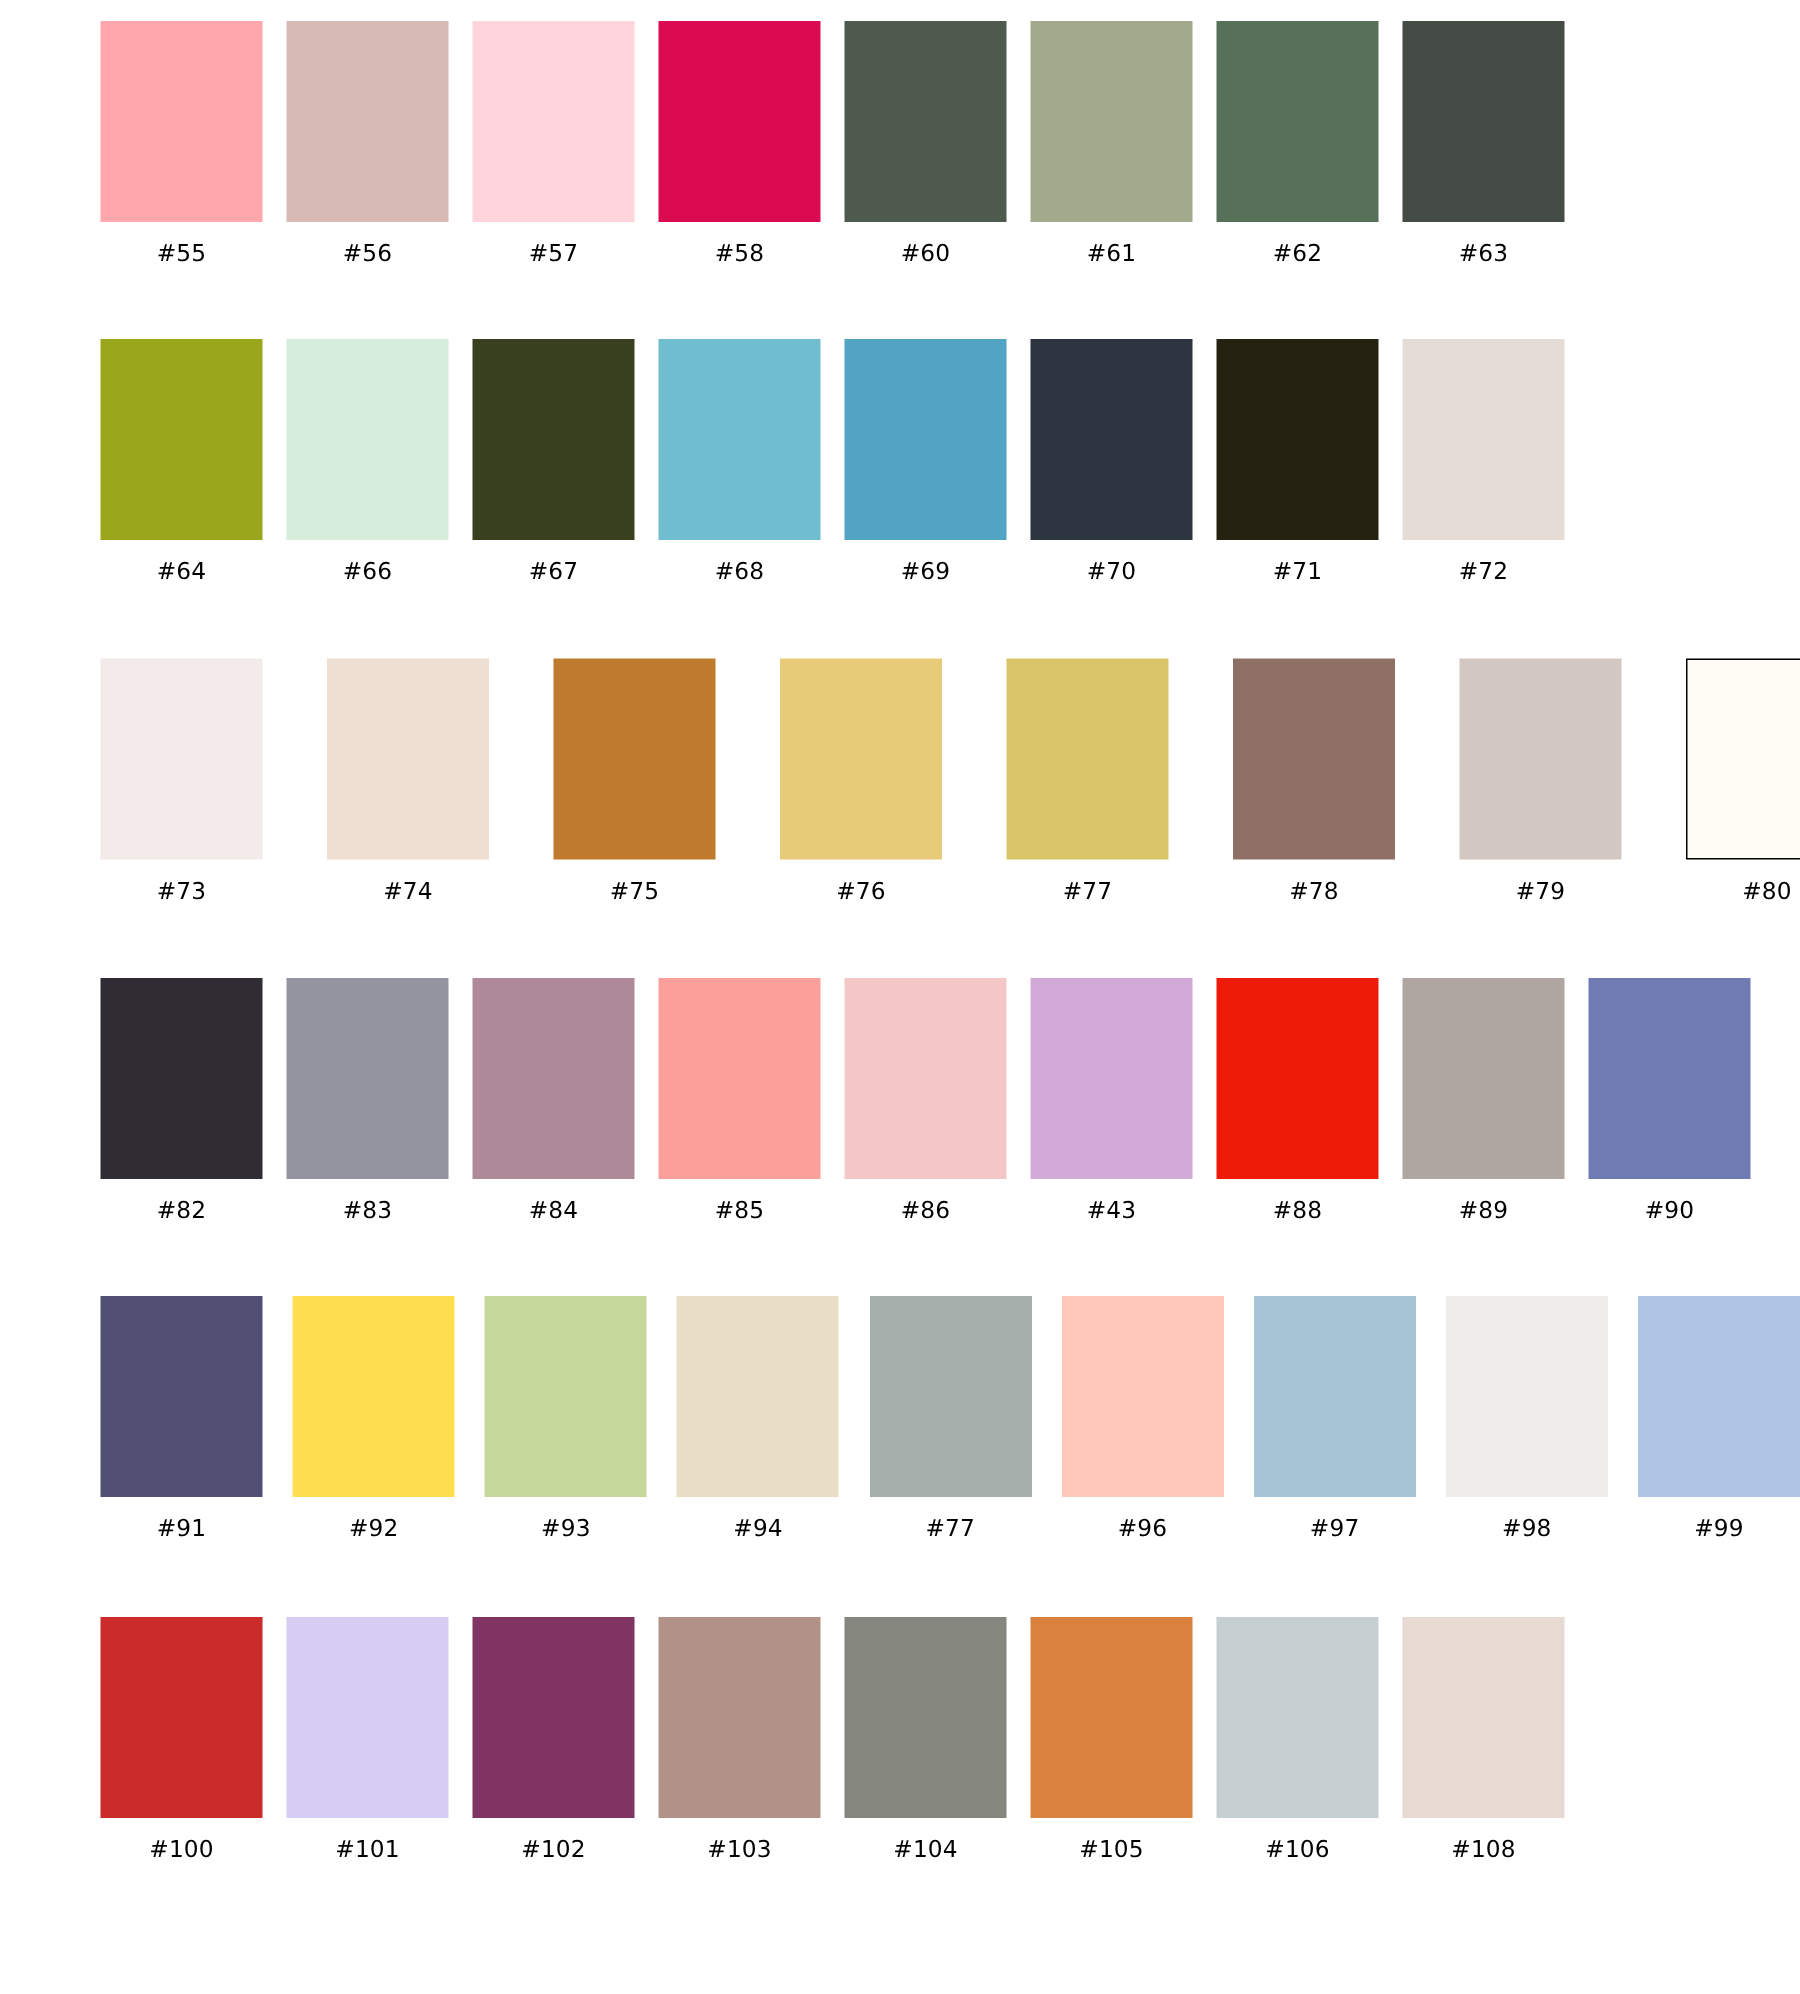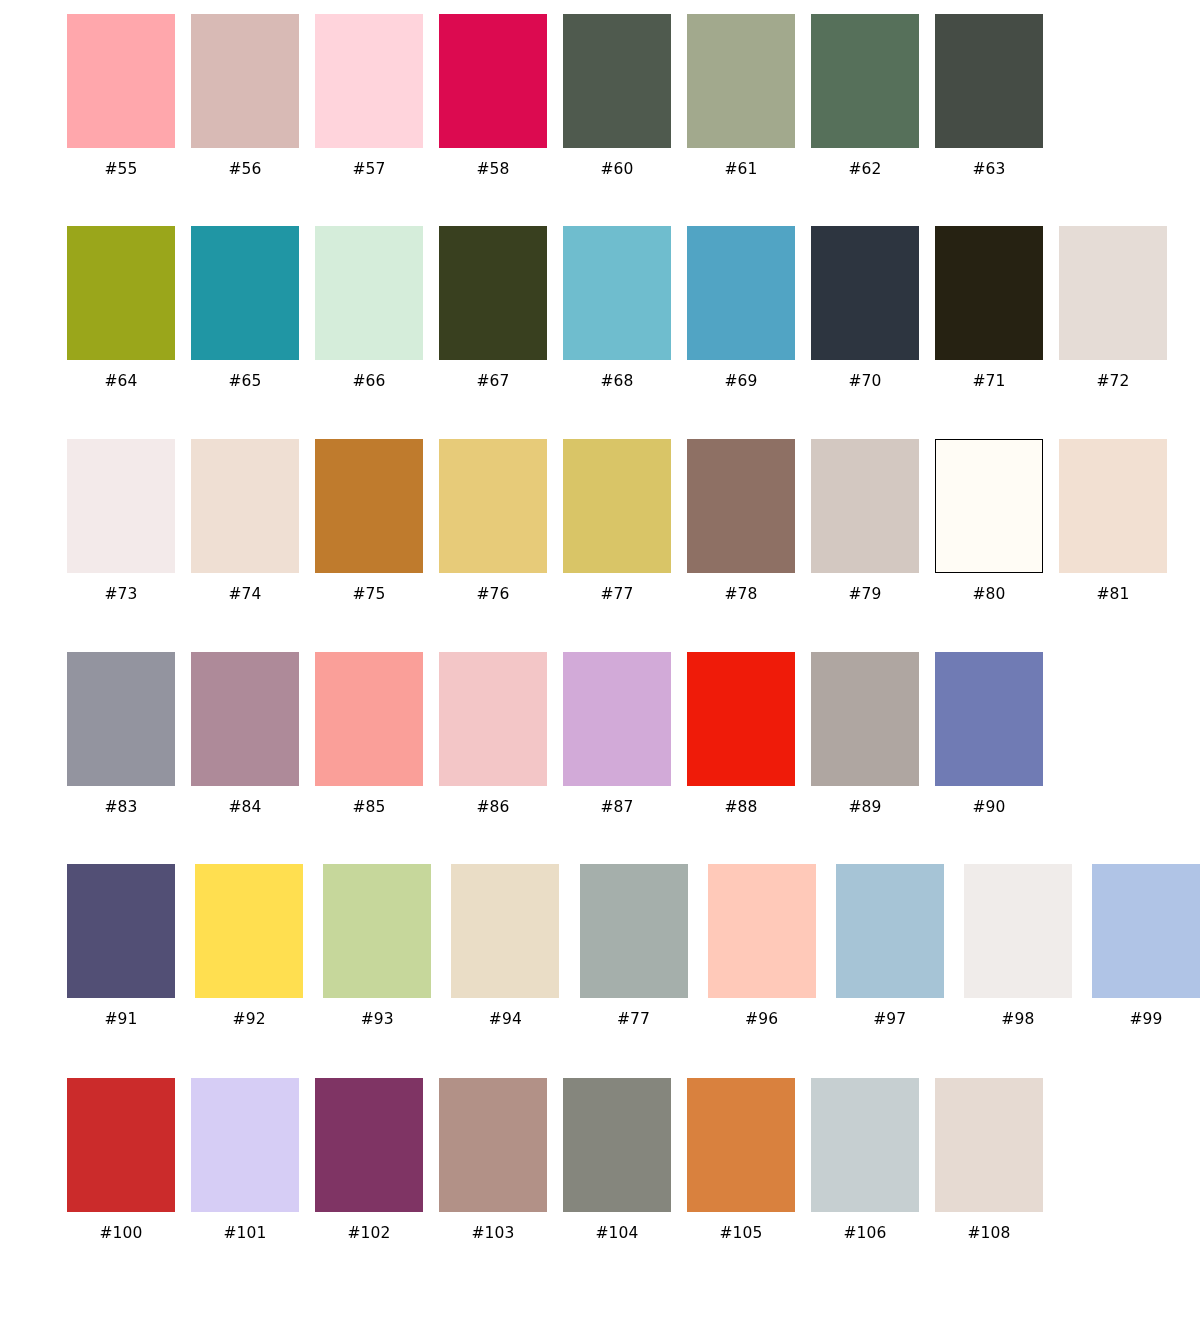--- a/index.html
+++ b/index.html
@@ -63,21 +63,21 @@
     line-height: 18px;
     color: #000000;
     text-align: center;
     letter-spacing: 0.1px;
     white-space: nowrap;
   }
 
   
   #row-0 { padding-top: 14px; }
   #row-1 { padding-top: 13px; }
-  #row-2 { padding-top: 13px; }
+  #row-2 { padding-top: 13px; gap: 27px; }
   #row-3 { padding-top: 13px; }
   #row-4 { padding-top: 12px; justify-content: space-between; }
   #row-5 { padding-top: 13px; }
 </style>
 </head>
 <body>
 
 <div id="palette-grid">
     <div class="swatch-row" id="row-0">
       <div class="swatch-cell">
@@ -112,24 +112,20 @@
         <div class="swatch-chip" style="background-color: rgb(69, 76, 69);"></div>
         <div class="swatch-label">#63</div>
       </div>
     </div>
     <div class="swatch-row" id="row-1">
       <div class="swatch-cell">
         <div class="swatch-chip" style="background-color: rgb(154, 166, 27);"></div>
         <div class="swatch-label">#64</div>
       </div>
       <div class="swatch-cell">
-        <div class="swatch-chip" style="background-color: rgb(32, 150, 164);"></div>
-        <div class="swatch-label">#65</div>
-      </div>
-      <div class="swatch-cell">
         <div class="swatch-chip" style="background-color: rgb(213, 237, 218);"></div>
         <div class="swatch-label">#66</div>
       </div>
       <div class="swatch-cell">
         <div class="swatch-chip" style="background-color: rgb(57, 64, 31);"></div>
         <div class="swatch-label">#67</div>
       </div>
       <div class="swatch-cell">
         <div class="swatch-chip" style="background-color: rgb(111, 189, 206);"></div>
         <div class="swatch-label">#68</div>
@@ -184,38 +180,42 @@
         <div class="swatch-chip bordered" style="background-color: rgb(255, 252, 245);"></div>
         <div class="swatch-label">#80</div>
       </div>
       <div class="swatch-cell">
         <div class="swatch-chip" style="background-color: rgb(242, 224, 210);"></div>
         <div class="swatch-label">#81</div>
       </div>
     </div>
     <div class="swatch-row" id="row-3">
       <div class="swatch-cell">
+        <div class="swatch-chip" style="background-color: rgb(48, 44, 52);"></div>
+        <div class="swatch-label">#82</div>
+      </div>
+      <div class="swatch-cell">
         <div class="swatch-chip" style="background-color: rgb(147, 148, 159);"></div>
         <div class="swatch-label">#83</div>
       </div>
       <div class="swatch-cell">
         <div class="swatch-chip" style="background-color: rgb(174, 138, 153);"></div>
         <div class="swatch-label">#84</div>
       </div>
       <div class="swatch-cell">
         <div class="swatch-chip" style="background-color: rgb(250, 159, 153);"></div>
         <div class="swatch-label">#85</div>
       </div>
       <div class="swatch-cell">
         <div class="swatch-chip" style="background-color: rgb(243, 198, 199);"></div>
         <div class="swatch-label">#86</div>
       </div>
       <div class="swatch-cell">
         <div class="swatch-chip" style="background-color: rgb(210, 170, 216);"></div>
-        <div class="swatch-label">#87</div>
+        <div class="swatch-label">#43</div>
       </div>
       <div class="swatch-cell">
         <div class="swatch-chip" style="background-color: rgb(239, 27, 9);"></div>
         <div class="swatch-label">#88</div>
       </div>
       <div class="swatch-cell">
         <div class="swatch-chip" style="background-color: rgb(175, 166, 161);"></div>
         <div class="swatch-label">#89</div>
       </div>
       <div class="swatch-cell">

